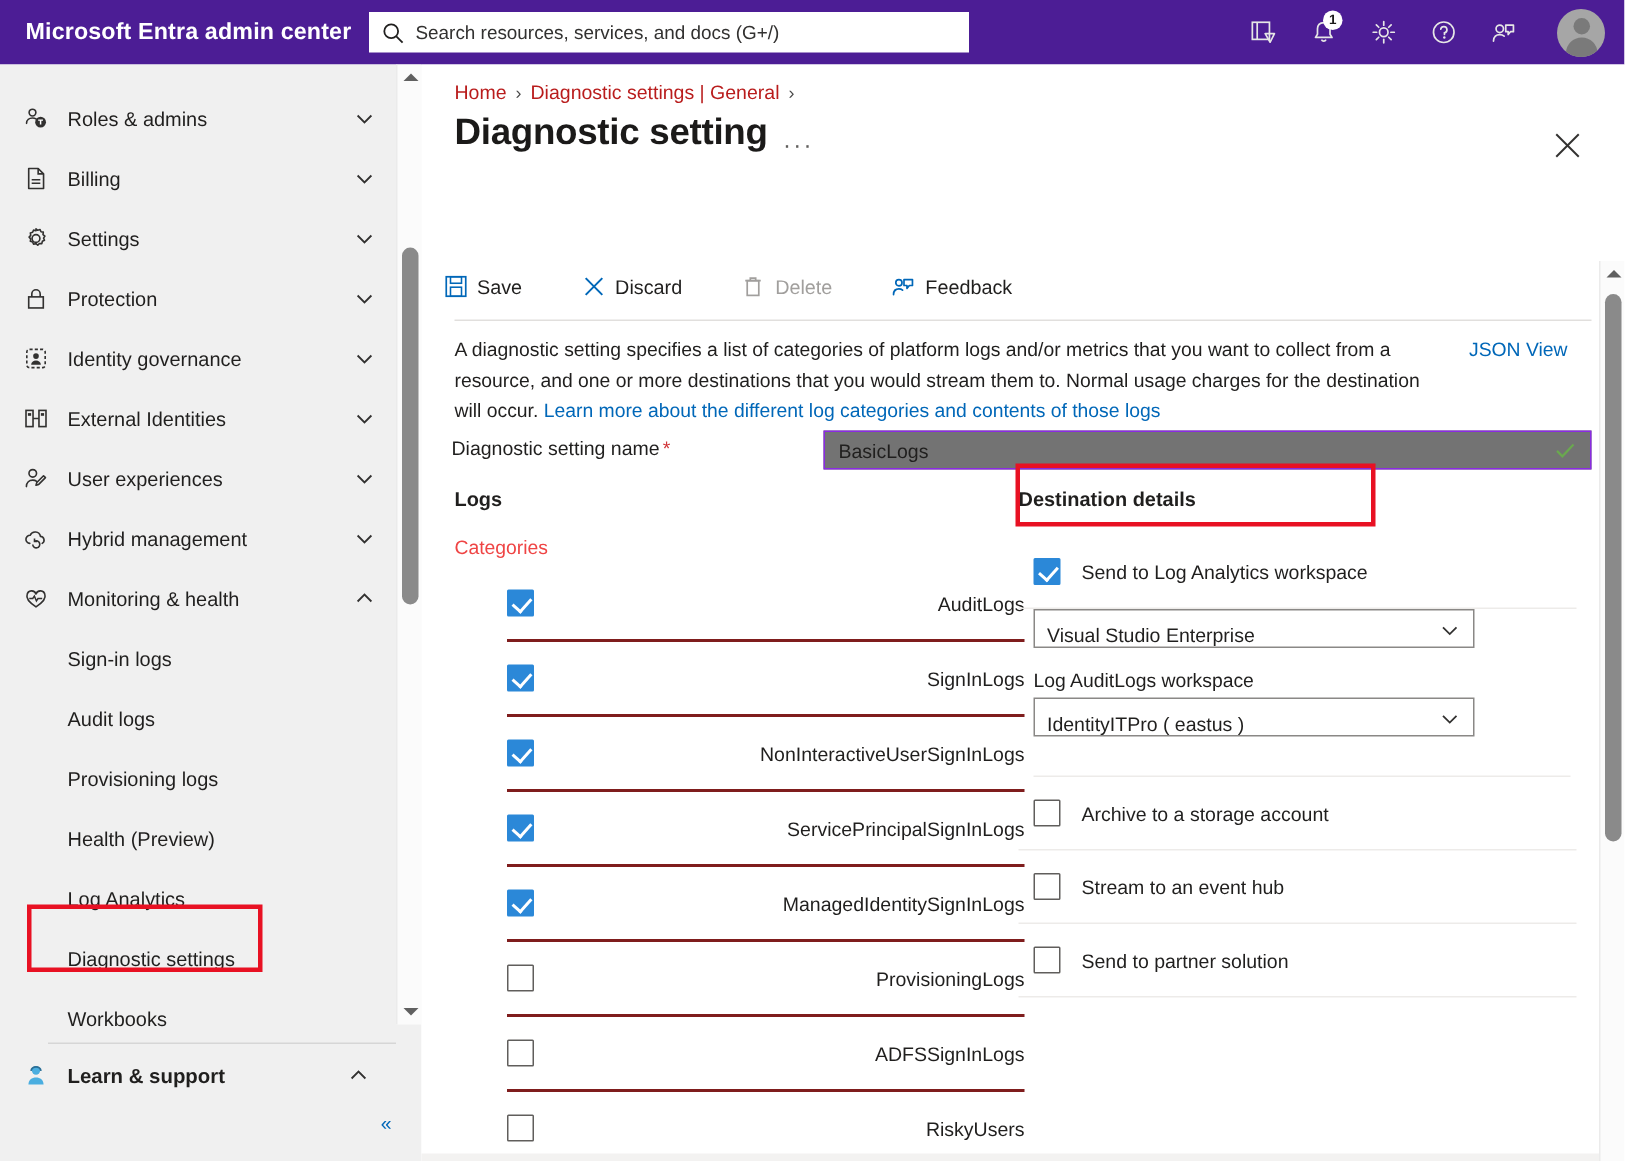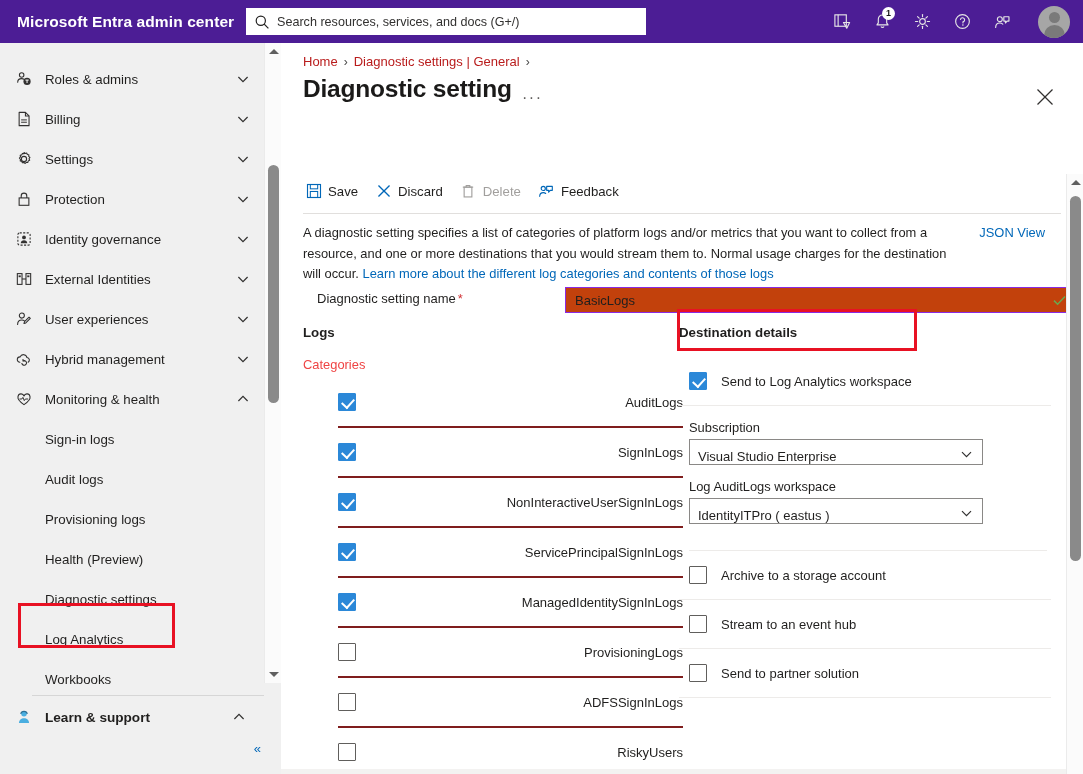--- a/index.html
+++ b/index.html
@@ -193,23 +193,24 @@
   .title-ellipsis {
     position: absolute; left: 241px; top: 46px;
     color: #605e5c; font-size: 16px; letter-spacing: 1.5px;
   }
   .close-x {
     position: absolute; right: 27px; top: 43px;
     width: 22px; height: 22px;
   }
 
   .cmdbar {
-    position: absolute; left: 24px; top: 131px;
+    position: absolute; left: 14px; top: 131px;
     display: flex; align-items: center;
     height: 34px;
+    gap: 22px;
   }
   .cmd {
     display: flex; align-items: center;
     margin-right: 17px;
     font-size: 13.2px; color: #201f1e;
     white-space: nowrap;
   }
   .cmd.disabled { color: #a19f9d; }
   .cmd-ico {
     width: 17px; height: 17px;
@@ -227,33 +228,33 @@
     font-size: 12.9px; color: #201f1e;
     line-height: 20.5px;
   }
   .desc a { color: #0067b8; text-decoration: none; }
   .jsonview {
     position: absolute; right: 38px; top: 182px;
     color: #0067b8; font-size: 12.9px;
   }
 
   .name-row {
-    position: absolute; left: 36px; top: 244px;
+    position: absolute; left: 20px; top: 244px;
     width: 760px; height: 26px;
   }
   .name-label {
     position: absolute; left: 0; top: 4px;
     font-size: 13px; color: #201f1e;
   }
   .req-star { color: #d13438; margin-left: 2px; }
   .name-input {
     position: absolute; left: 248px; top: 0;
     width: 512px; height: 26px;
     border: 1px solid #8a2be2;
-    background: #c2410c;
+    background: #737373;
     display: flex; align-items: center;
     padding-left: 9px;
   }
   .name-val { font-size: 13px; color: #201f1e; }
   .ok-check {
     position: absolute; right: 9px; top: 5px;
     width: 15px; height: 15px;
   }
 
   
@@ -569,25 +570,25 @@
       </div>
       <div class="nav-sub">
         <span class="nav-label">Audit logs</span>
       </div>
       <div class="nav-sub">
         <span class="nav-label">Provisioning logs</span>
       </div>
       <div class="nav-sub">
         <span class="nav-label">Health (Preview)</span>
       </div>
+      <div class="nav-sub">
+        <span class="nav-label">Log Analytics</span>
+      </div>
       <div class="nav-sub highlighted">
         <span class="nav-label">Diagnostic settings</span>
-      </div>
-      <div class="nav-sub">
-        <span class="nav-label">Log Analytics</span>
       </div>
       <div class="nav-sub">
         <span class="nav-label">Workbooks</span>
       </div>
     </div>
 
     <div class="hl-box" style="left:18px; top:560px; width:157px; height:45px;"></div>
 
     <div class="sb-track">
       <div class="sb-arrow-up">
@@ -744,21 +745,20 @@
     </div>
 
     <div class="col-dest">
       <div class="sec-head">Destination details</div>
 
       <div class="dest-row" style="padding-left:10px;">
         <span class="cb on"></span>
         <span class="cb-label">Send to Log Analytics workspace</span>
       </div>
 
-      <div class="fld-label">Subscription</div>
       <div class="select">
         <span class="select-val">Visual Studio Enterprise</span>
         <span class="select-chev">
           <svg viewBox="0 0 13 13" width="13" height="13">
               <polyline points="2,4.2 6.5,8.7 11,4.2" fill="none" stroke="#323130" stroke-width="1.2"></polyline>
             </svg>
         </span>
       </div>
 
       <div class="fld-label">Log AuditLogs workspace</div>

